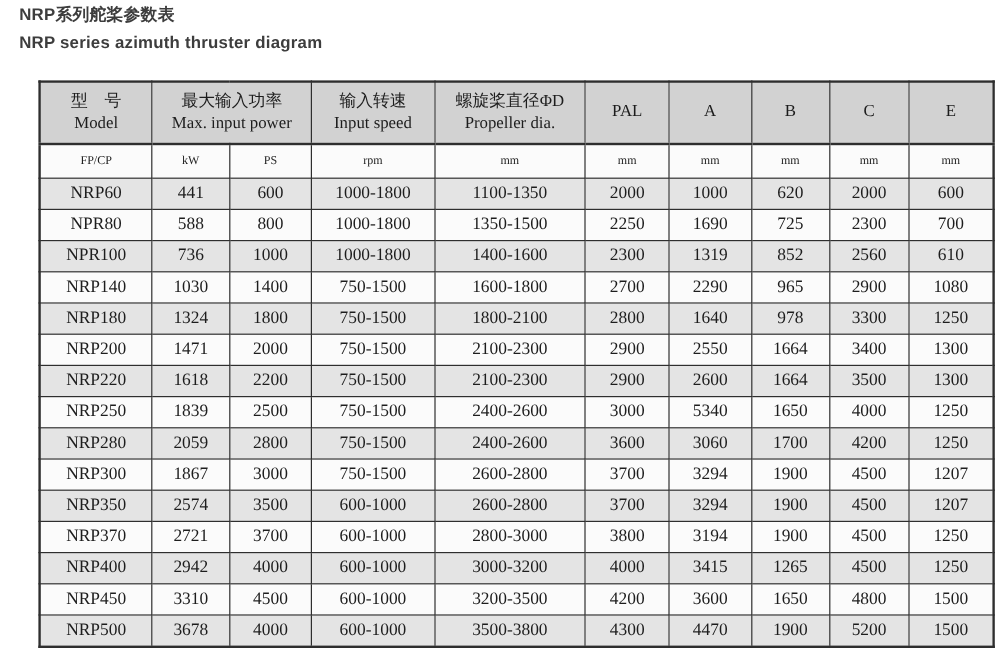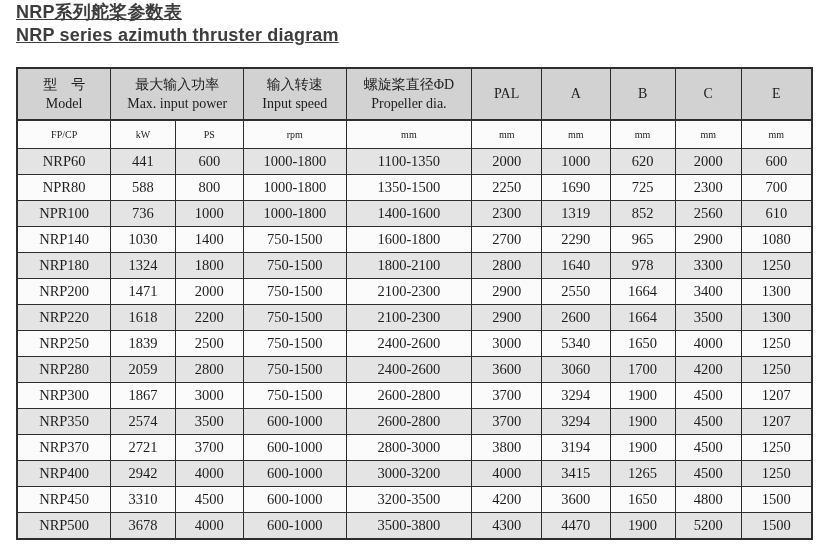--- a/index.html
+++ b/index.html
@@ -14,29 +14,28 @@
   }
   .title-block {
     position: absolute;
     left: 16px;
     top: 1px;
     font-family: "Liberation Sans", "DejaVu Sans", sans-serif;
     font-weight: bold;
     color: #3d3d3d;
   }
   .title-line {
-    font-size: 18px;
+    font-size: 14px;
     line-height: 23px;
     letter-spacing: 0.2px;
     white-space: nowrap;
-    text-decoration: underline;
   }
   table.spec {
     position: absolute;
-    left: 16px;
+    left: 32px;
     top: 67px;
     width: 797px;
     border-collapse: collapse;
     table-layout: fixed;
     border: 2px solid #2e2e2e;
   }
   table.spec th,
   table.spec td {
     border: 1px solid #2e2e2e;
     text-align: center;

